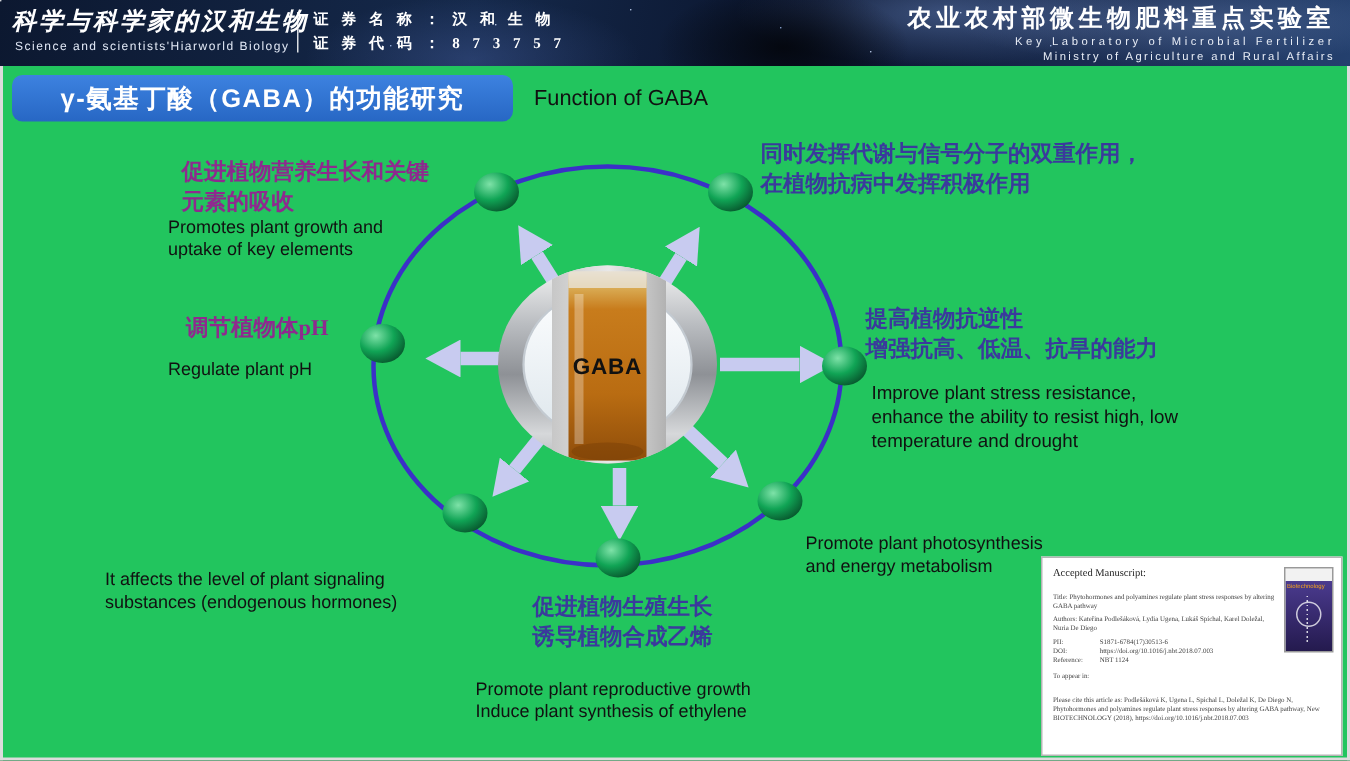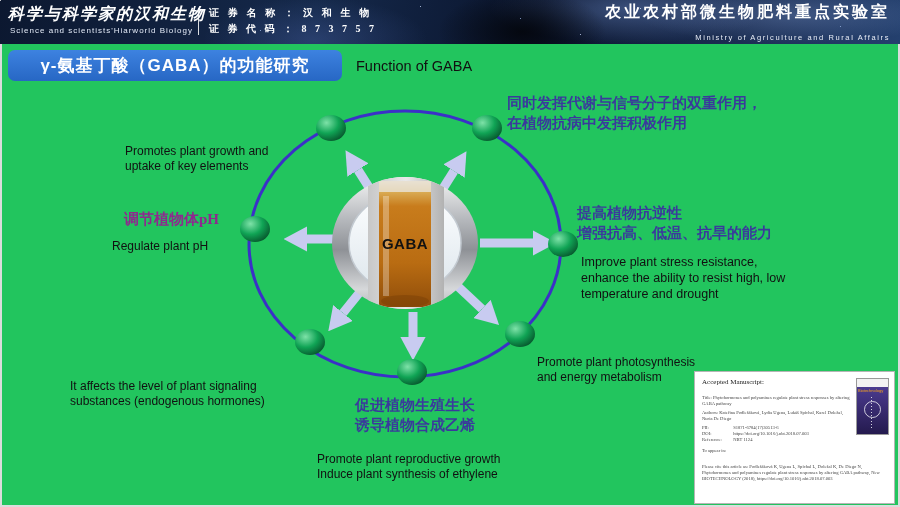--- a/index.html
+++ b/index.html
@@ -19,21 +19,21 @@
     color:#fff;}
   .stars{position:absolute;left:0;top:0;width:1px;height:1px;background:#fff;border-radius:50%;
     box-shadow:120px 9px 0 #cfe0ff,260px 30px 0 #aac4f0,420px 6px 0 #cfe0ff,520px 18px 0 #9db8e8,
       640px 8px 0 #d8e6ff,700px 30px 0 #aac4f0,780px 12px 0 #cfe0ff,840px 26px 0 #9db8e8,
       60px 30px 0 #93aede,330px 16px 0 #d8e6ff,580px 34px 0 #cfe0ff;}
   .hdr-brand-cn{position:absolute;left:8px;top:4px;font-family:"Liberation Serif",serif;
     font-weight:bold;font-style:italic;font-size:16px;letter-spacing:2px;white-space:nowrap;}
   .hdr-brand-en{position:absolute;left:10px;top:26px;font-size:8px;letter-spacing:1px;color:#e2e9f6;white-space:nowrap;}
   .hdr-divider{position:absolute;left:198px;top:8px;width:1px;height:27px;background:rgba(255,255,255,.85);}
   .hdr-stock1{position:absolute;left:209px;top:6px;font-size:10px;font-weight:bold;letter-spacing:3px;
-    font-family:Liberation Sans, sans-serif;white-space:nowrap;}
+    font-family:Liberation Serif, serif;white-space:nowrap;}
   .hdr-stock2{position:absolute;left:209px;top:22px;font-size:10px;font-weight:bold;letter-spacing:3px;
     font-family:"Liberation Serif",serif;white-space:nowrap;}
   .hdr-lab-cn{position:absolute;right:10px;top:2px;font-family:"Liberation Serif",serif;
     font-weight:bold;font-size:16px;letter-spacing:3px;white-space:nowrap;}
   .hdr-lab-en1{position:absolute;right:10px;top:23px;font-size:7.5px;letter-spacing:2.4px;color:#e8edf6;white-space:nowrap;}
   .hdr-lab-en2{position:absolute;right:10px;top:33px;font-size:7.5px;letter-spacing:1.6px;color:#e8edf6;white-space:nowrap;}
   
   #title-pill{position:absolute;left:8px;top:50px;width:334px;height:31px;border-radius:7px;
     background:linear-gradient(#3d82e0,#2767c4);display:flex;align-items:center;justify-content:center;
     color:#fff;font-weight:bold;font-size:17px;letter-spacing:1px;white-space:nowrap;}
@@ -67,20 +67,21 @@
 <div id="slide">
 
   <div id="hdr">
     <div class="stars"></div>
     <div class="hdr-brand-cn">科学与科学家的汉和生物</div>
     <div class="hdr-brand-en">Science and scientists'Hiarworld Biology</div>
     <div class="hdr-divider"></div>
     <div class="hdr-stock1">证 券 名 称 ： 汉 和 生 物</div>
     <div class="hdr-stock2">证 券 代 码 ： 8 7 3 7 5 7</div>
     <div class="hdr-lab-cn">农业农村部微生物肥料重点实验室</div>
+    <div class="hdr-lab-en1">Key Laboratory of Microbial Fertilizer</div>
     <div class="hdr-lab-en2">Ministry of Agriculture and Rural Affairs</div>
   </div>
 
   <div id="title-pill">γ-氨基丁酸（GABA）的功能研究</div>
   <div id="title-en">Function of GABA</div>
 
   <svg style="position:absolute;left:0;top:0;" width="900" height="507" viewBox="0 0 900 507">
     <defs>
       <radialGradient id="dot" cx="0.35" cy="0.3" r="0.9">
         <stop offset="0" stop-color="#7ee2a8"></stop>
@@ -147,21 +148,23 @@
       <ellipse cx="331" cy="128" rx="15" ry="13" fill="url(#dot)"></ellipse>
       <ellipse cx="487" cy="128" rx="15" ry="13" fill="url(#dot)"></ellipse>
       <ellipse cx="255" cy="229" rx="15" ry="13" fill="url(#dot)"></ellipse>
       <ellipse cx="563" cy="244" rx="15" ry="13" fill="url(#dot)"></ellipse>
       <ellipse cx="310" cy="342" rx="15" ry="13" fill="url(#dot)"></ellipse>
       <ellipse cx="412" cy="372" rx="15" ry="13" fill="url(#dot)"></ellipse>
       <ellipse cx="520" cy="334" rx="15" ry="13" fill="url(#dot)"></ellipse>
     </g>
   </svg>
 
-  <div class="en" style="left:112px;top:144px;margin-left:13px;">Promotes plant growth and
+  <div class="cn purple" style="left:121px;top:106px;">促进植物营养生长和关键
+元素的吸收</div>
+  <div class="en" style="left:112px;top:144px;">Promotes plant growth and
 uptake of key elements</div>
 
   <div class="cn bluev" style="left:507px;top:94px;">同时发挥代谢与信号分子的双重作用，
 在植物抗病中发挥积极作用</div>
 
   <div class="cn purple" style="left:124px;top:210px;text-align:center;">调节植物体pH</div>
   <div class="en" style="left:112px;top:239px;">Regulate plant pH</div>
 
   <div class="cn bluev" style="left:577px;top:204px;">提高植物抗逆性
 增强抗高、低温、抗旱的能力</div>

